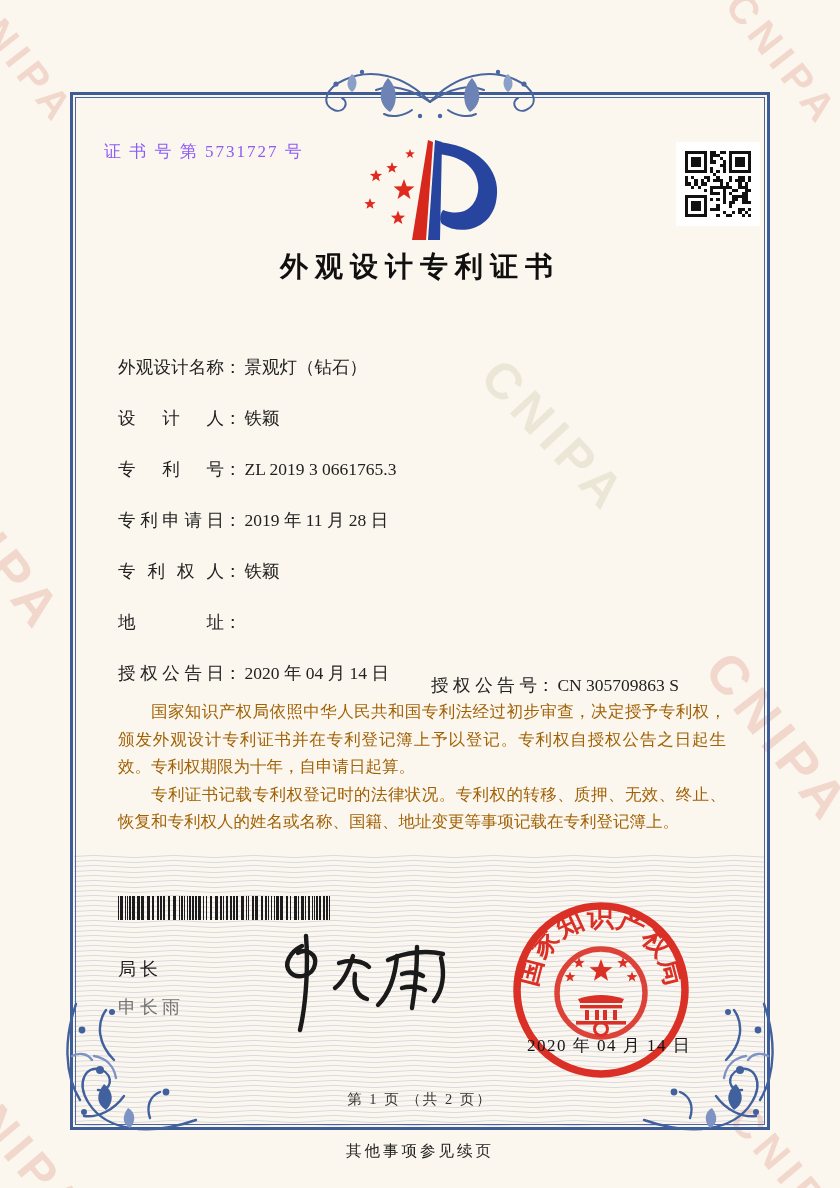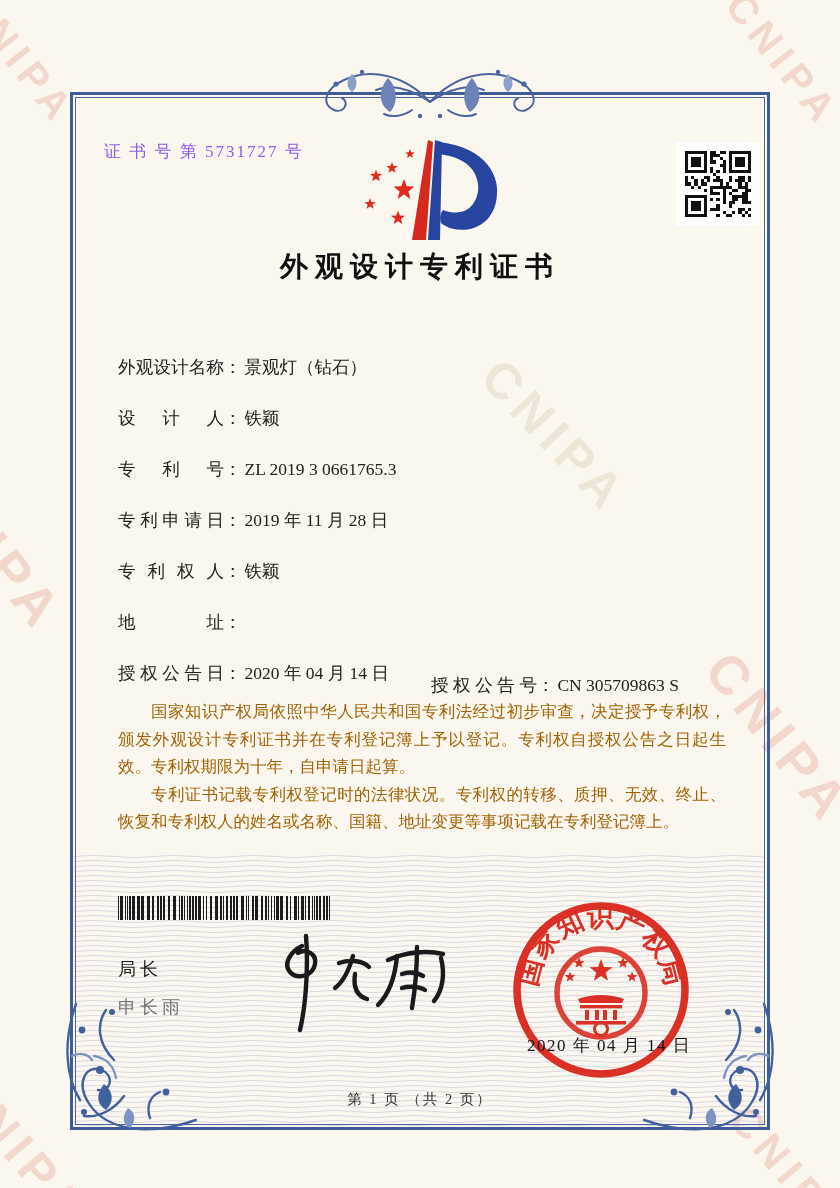--- a/index.html
+++ b/index.html
@@ -441,14 +441,15 @@
       <rect x="89" y="115" width="4" height="10"></rect>
       <rect x="97" y="115" width="4" height="10"></rect>
       <rect x="107" y="115" width="4" height="10"></rect>
       <rect x="70" y="126" width="50" height="3.6"></rect>
       <circle cx="95" cy="134" r="6.5" fill="none" stroke="#d9261c" stroke-width="3"></circle>
     </g>
   </svg>
   <div class="seal-date">2020 年 04 月 14 日</div>
 
   <div class="page-info">第 1 页 （共 2 页）</div>
+  <div class="cont-note">其他事项参见续页</div>
 
 </div>
 
 </body></html>

